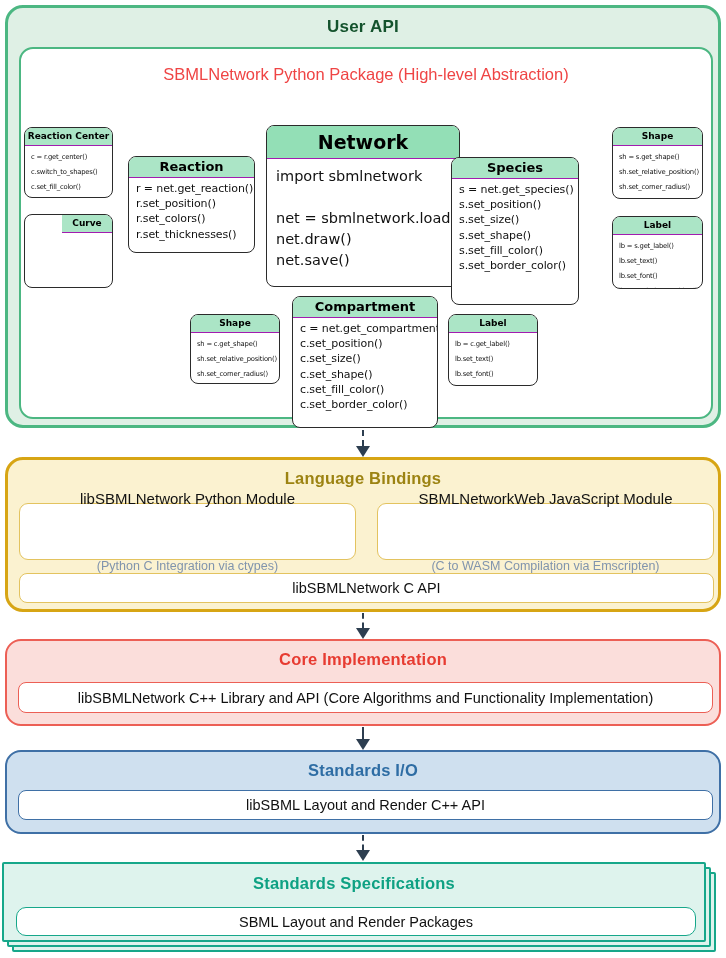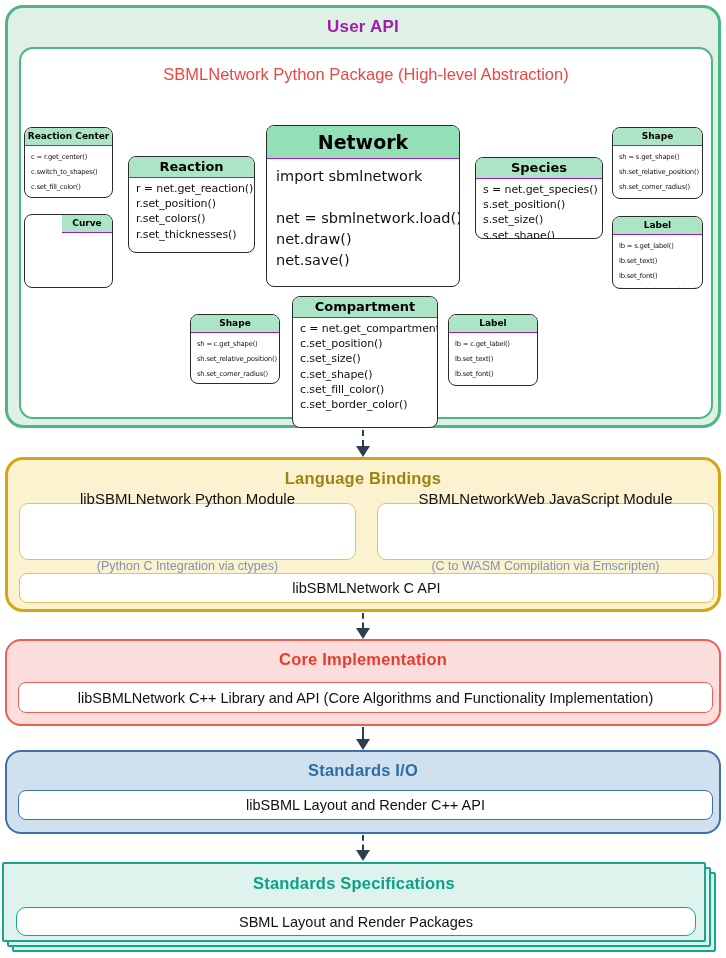--- a/index.html
+++ b/index.html
@@ -4,21 +4,21 @@
 <style>
   html,body{margin:0;padding:0;background:#ffffff;}
   .canvas{
     position:relative;width:726px;height:958px;overflow:hidden;
     font-family:"Liberation Sans",sans-serif;background:#ffffff;
   }
   
   .layer{position:absolute;box-sizing:border-box;border-radius:18px;}
   .layer-title{text-align:center;font-weight:bold;font-size:16.5px;margin-top:9px;letter-spacing:.2px;}
   .user-api{left:5px;top:5px;width:716px;height:423px;background:#dff0e5;border:3px solid #4cb782;}
-  .user-api .layer-title{color:#a21caf;font-size:17px;}
+  .user-api .layer-title{color:#14532d;font-size:17px;}
   .inner-white{
     position:absolute;left:11px;top:39px;width:694px;height:372px;box-sizing:border-box;
     background:#ffffff;border:2px solid #4cb782;border-radius:14px;
   }
   .pkg-title{text-align:center;font-size:16.5px;color:#ef4444;margin-top:16px;}
   
   .code-box{
     position:absolute;box-sizing:border-box;background:#ffffff;
     border:1.4px solid #2b2b2b;border-radius:8px;overflow:hidden;
     font-family:"DejaVu Sans",sans-serif;
@@ -112,21 +112,21 @@
     <div class="code-box-header">Network</div>
     <div class="code-box-body">
         <div class="code-line">import sbmlnetwork</div>
         <div class="code-line">&nbsp;</div>
         <div class="code-line">net = sbmlnetwork.load()</div>
         <div class="code-line">net.draw()</div>
         <div class="code-line">net.save()</div>
       </div>
   </div>
 
-  <div class="code-box box-md" style="left:475px;top:157px;width:128px;height:82px;">
+  <div class="code-box box-md" style="left:451px;top:157px;width:128px;height:148px;">
     <div class="code-box-header">Species</div>
     <div class="code-box-body">
         <div class="code-line">s = net.get_species()</div>
         <div class="code-line">s.set_position()</div>
         <div class="code-line">s.set_size()</div>
         <div class="code-line">s.set_shape()</div>
         <div class="code-line">s.set_fill_color()</div>
         <div class="code-line">s.set_border_color()</div>
       </div>
   </div>

